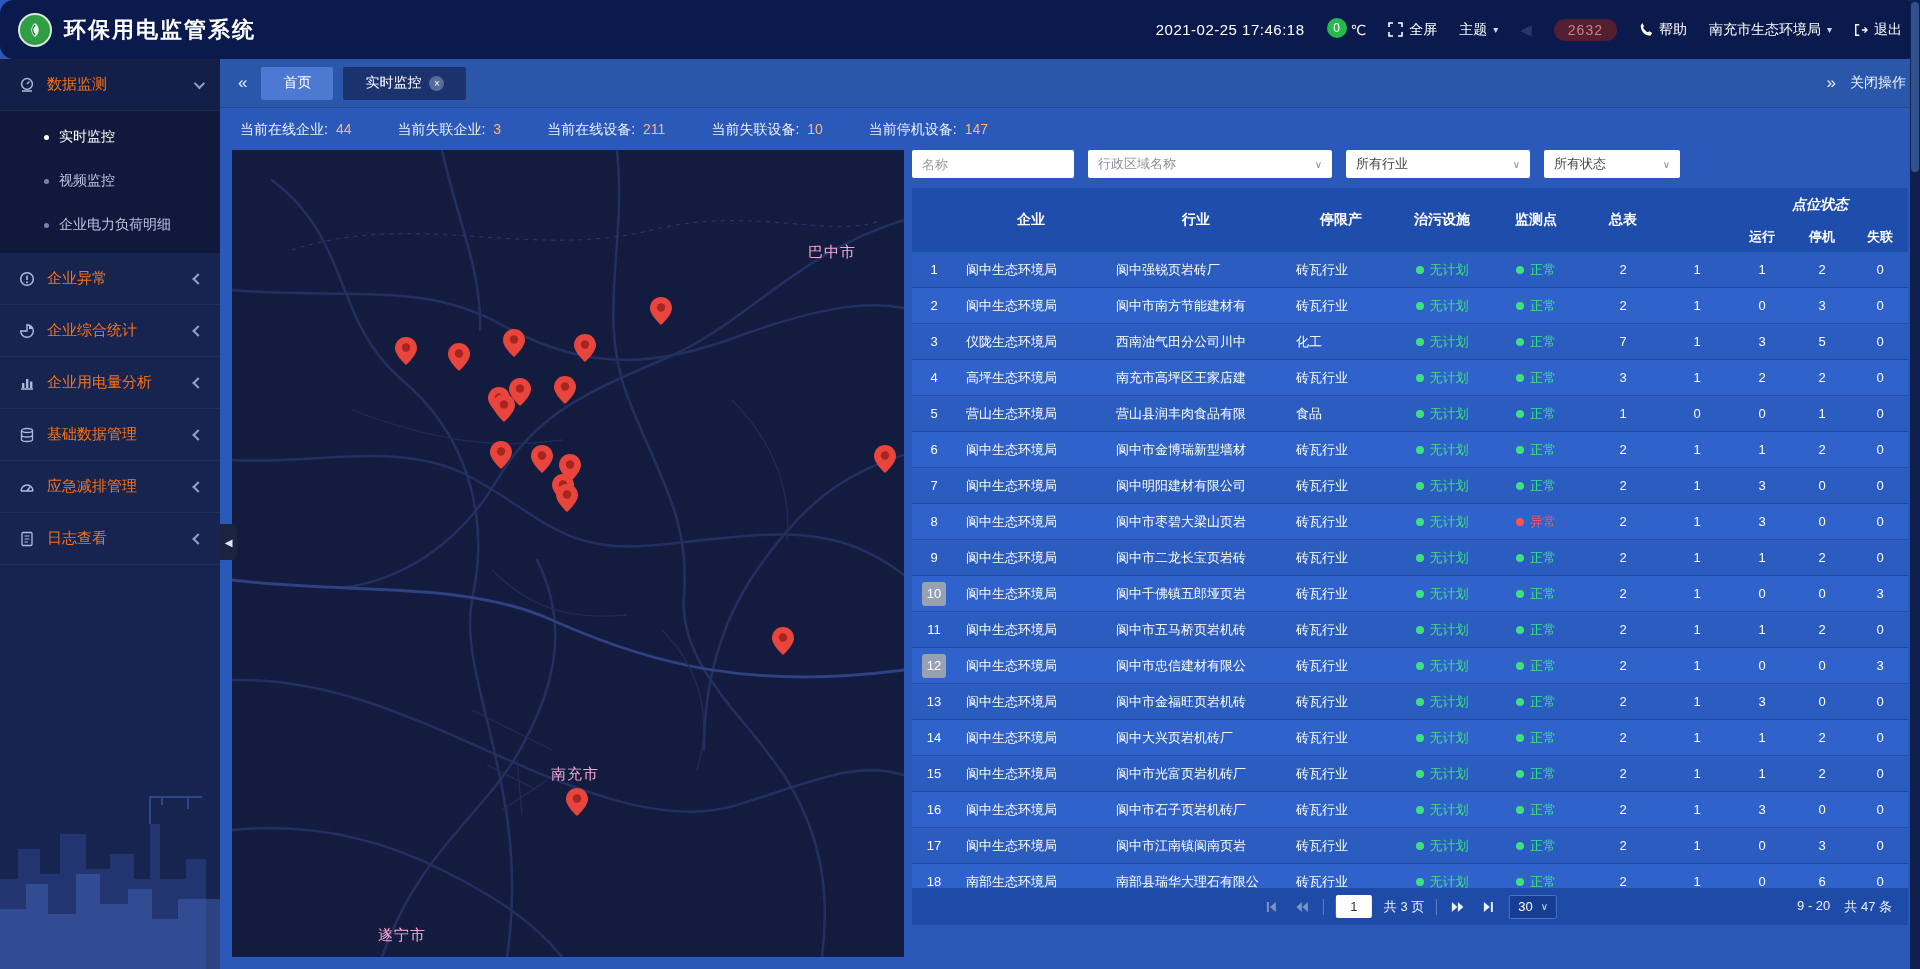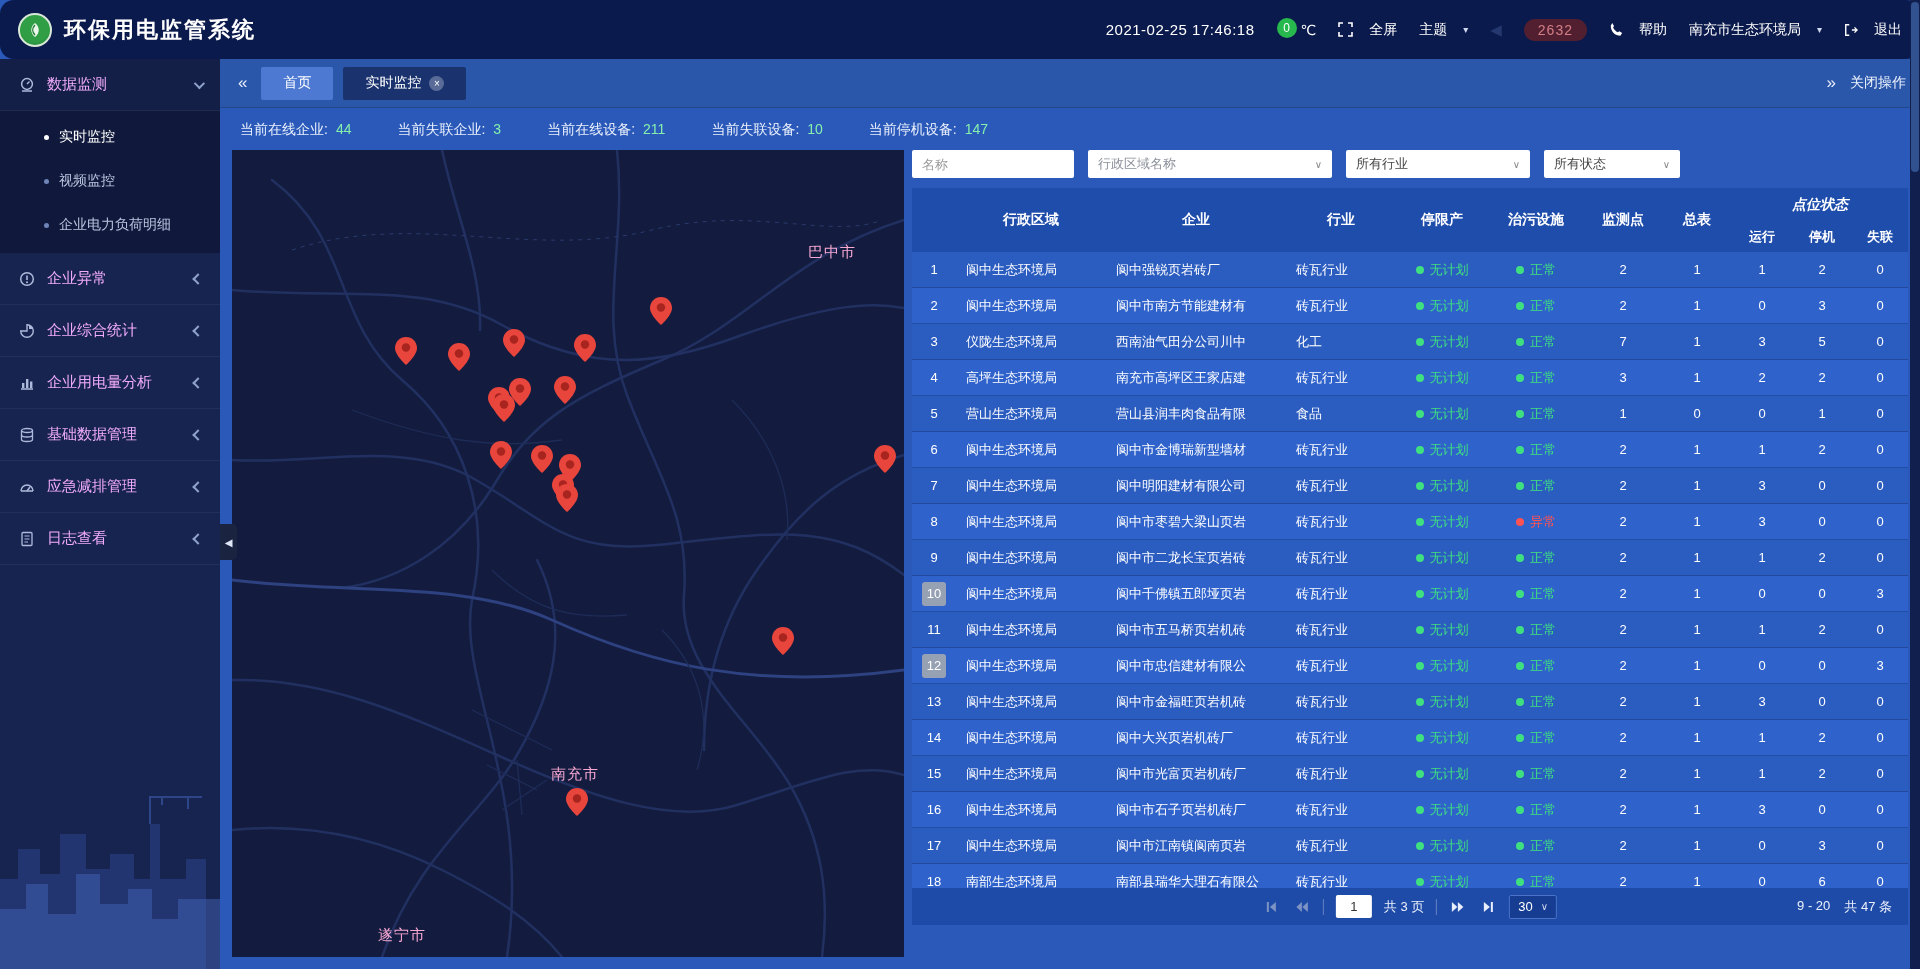--- a/index.html
+++ b/index.html
@@ -8,29 +8,29 @@
 
   
   .topbar { position:absolute; left:0; top:0; width:1920px; height:59px; background:#0b1a4c; display:flex; align-items:center; padding:0 18px; z-index:30;border-radius:14px; }
   .logo { width:34px; height:34px; border-radius:50%; background:radial-gradient(circle at 50% 45%, #2f9e44 60%, #1d7a30 100%); border:2px solid #d8e8d8; display:flex; align-items:center; justify-content:center; margin-right:12px; }
   .logo svg { display:block; }
   .app-title { font-size:22px; font-weight:bold; letter-spacing:2px; }
   .topbar-right { margin-left:auto; display:flex; align-items:center; gap:22px; font-size:14px; }
   .datetime { font-size:15px; letter-spacing:.5px; }
   .temp { display:flex; align-items:flex-start; gap:4px; }
   .temp-circle { width:20px; height:20px; border-radius:50%; background:#27b94d; color:#fff; font-size:12px; display:flex; align-items:center; justify-content:center; margin-top:-4px; }
-  .tb-item { display:flex; align-items:center; gap:16px; cursor:pointer; }
+  .tb-item { display:flex; align-items:center; gap:6px; cursor:pointer; }
   .tb-item svg { display:block; }
   .caret { font-size:10px; color:#cfd8ee; }
   .alarm-pill { background:#521f30; color:#d27f86; padding:3px 14px; border-radius:11px; font-size:14px; letter-spacing:1px; }
   .sound-tri { color:#24386f; font-size:15px; }
 
   
   .sidebar { position:absolute; left:0; top:59px; width:220px; height:910px; background:#182450; overflow:hidden; z-index:20; }
-  .menu-group { height:52px; display:flex; align-items:center; gap:12px; padding:0 18px; font-size:15px; color:#f0abfc; cursor:pointer; border-bottom:1px solid rgba(255,255,255,.05); }
+  .menu-group { height:52px; display:flex; align-items:center; gap:12px; padding:0 18px; font-size:15px; color:#f97316; cursor:pointer; border-bottom:1px solid rgba(255,255,255,.05); }
   .menu-group.expanded { background:#141f47; }
   .gicon { width:17px; height:17px; display:flex; align-items:center; justify-content:center; }
   .gicon svg { display:block; }
   .chev { width:8px; height:8px; margin-left:auto; }
   .chev.down { border-right:2px solid #8fa2cc; border-bottom:2px solid #8fa2cc; transform:rotate(45deg) translateY(-2px); }
   .chev.left { border-left:2px solid #8fa2cc; border-bottom:2px solid #8fa2cc; transform:rotate(45deg); }
   .submenu { background:#10193c; padding:4px 0 6px 0; }
   .sub-item { height:44px; display:flex; align-items:center; gap:10px; padding-left:44px; font-size:14px; color:#b9c4de; cursor:pointer; }
   .sub-item .bullet { width:5px; height:5px; border-radius:50%; background:#6f84b8; }
   .sub-item.active { color:#ffffff; }
@@ -42,21 +42,21 @@
   .tab-nav { font-size:17px; color:#e9effb; cursor:pointer; padding:0 4px; }
   .tab { height:33px; display:flex; align-items:center; gap:8px; padding:0 22px; font-size:14px; border-radius:2px; cursor:pointer; background:#4d79d2; color:#fff; }
   .tab.active { background:#1a336e; }
   .tab-close { width:15px; height:15px; border-radius:50%; background:rgba(255,255,255,.28); color:#fff; font-size:10px; display:flex; align-items:center; justify-content:center; }
   .tabbar-right { margin-left:auto; display:flex; align-items:center; gap:10px; font-size:14px; color:#eef3fc; cursor:pointer; }
 
   
   .content { position:absolute; left:220px; top:108px; width:1700px; height:861px; padding:6px 12px 0 12px; }
   .statsbar { height:32px; display:flex; align-items:center; gap:46px; font-size:14px; color:#eaf0fc; padding:0 8px; }
   .stat { display:flex; gap:8px; }
-  .stat b { font-weight:normal; color:#86efac; }
+  .stat b { font-weight:normal; color:#fdba74; }
   .panels { display:flex; gap:8px; margin-top:4px; height:807px; }
 
   
   .map-panel { position:relative; width:672px; height:807px; background:#131c3e; overflow:hidden; flex:none; }
   .map-roads { position:absolute; left:0; top:0; }
   .city-label { position:absolute; transform:translate(-50%,-50%); font-size:15px; color:#f9a8d4; letter-spacing:1px; }
   .pin { position:absolute; width:22px; height:28px; cursor:pointer; }
   .collapse-handle { position:absolute; left:220px; top:524px; width:17px; height:36px; background:#1a2340; border-radius:0 5px 5px 0; display:flex; align-items:center; justify-content:center; color:#dfe6f5; font-size:10px; cursor:pointer; z-index:25; }
 
   
@@ -415,21 +415,20 @@
         </div>
         <div class="sel status">
           <span>所有状态</span>
           <span class="s-caret">∨</span>
         </div>
       </div>
 
       <div class="table-wrap">
         <div class="thead">
           <div class="th th-span2"></div>
-          <div class="th th-span2">行政区域</div>
           <div class="th th-span2">企业</div>
           <div class="th th-span2">行业</div>
           <div class="th th-span2">停限产</div>
           <div class="th th-span2">治污设施</div>
           <div class="th th-span2">监测点</div>
           <div class="th th-span2">总表</div>
           <div class="th th-group">点位状态</div>
           <div class="th th-sub s1">运行</div>
           <div class="th th-sub s2">停机</div>
           <div class="th th-sub s3">失联</div>

